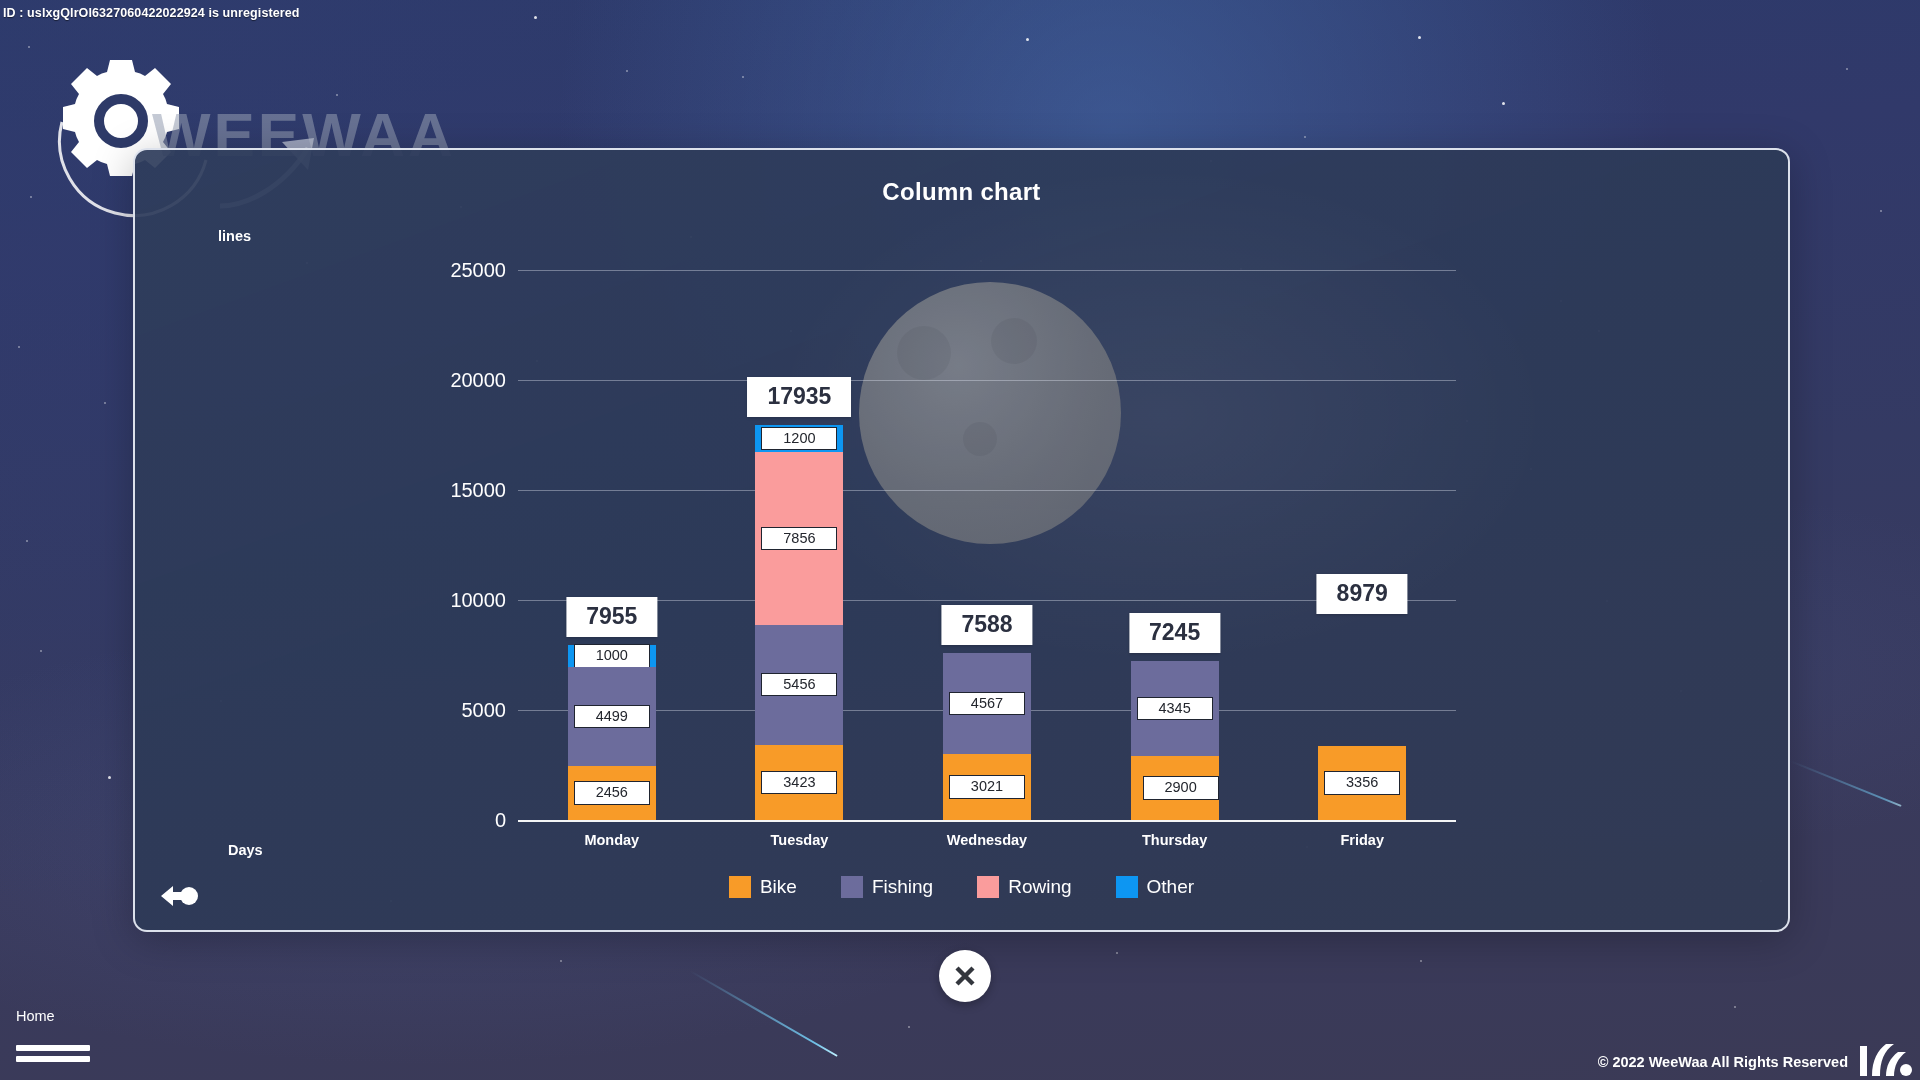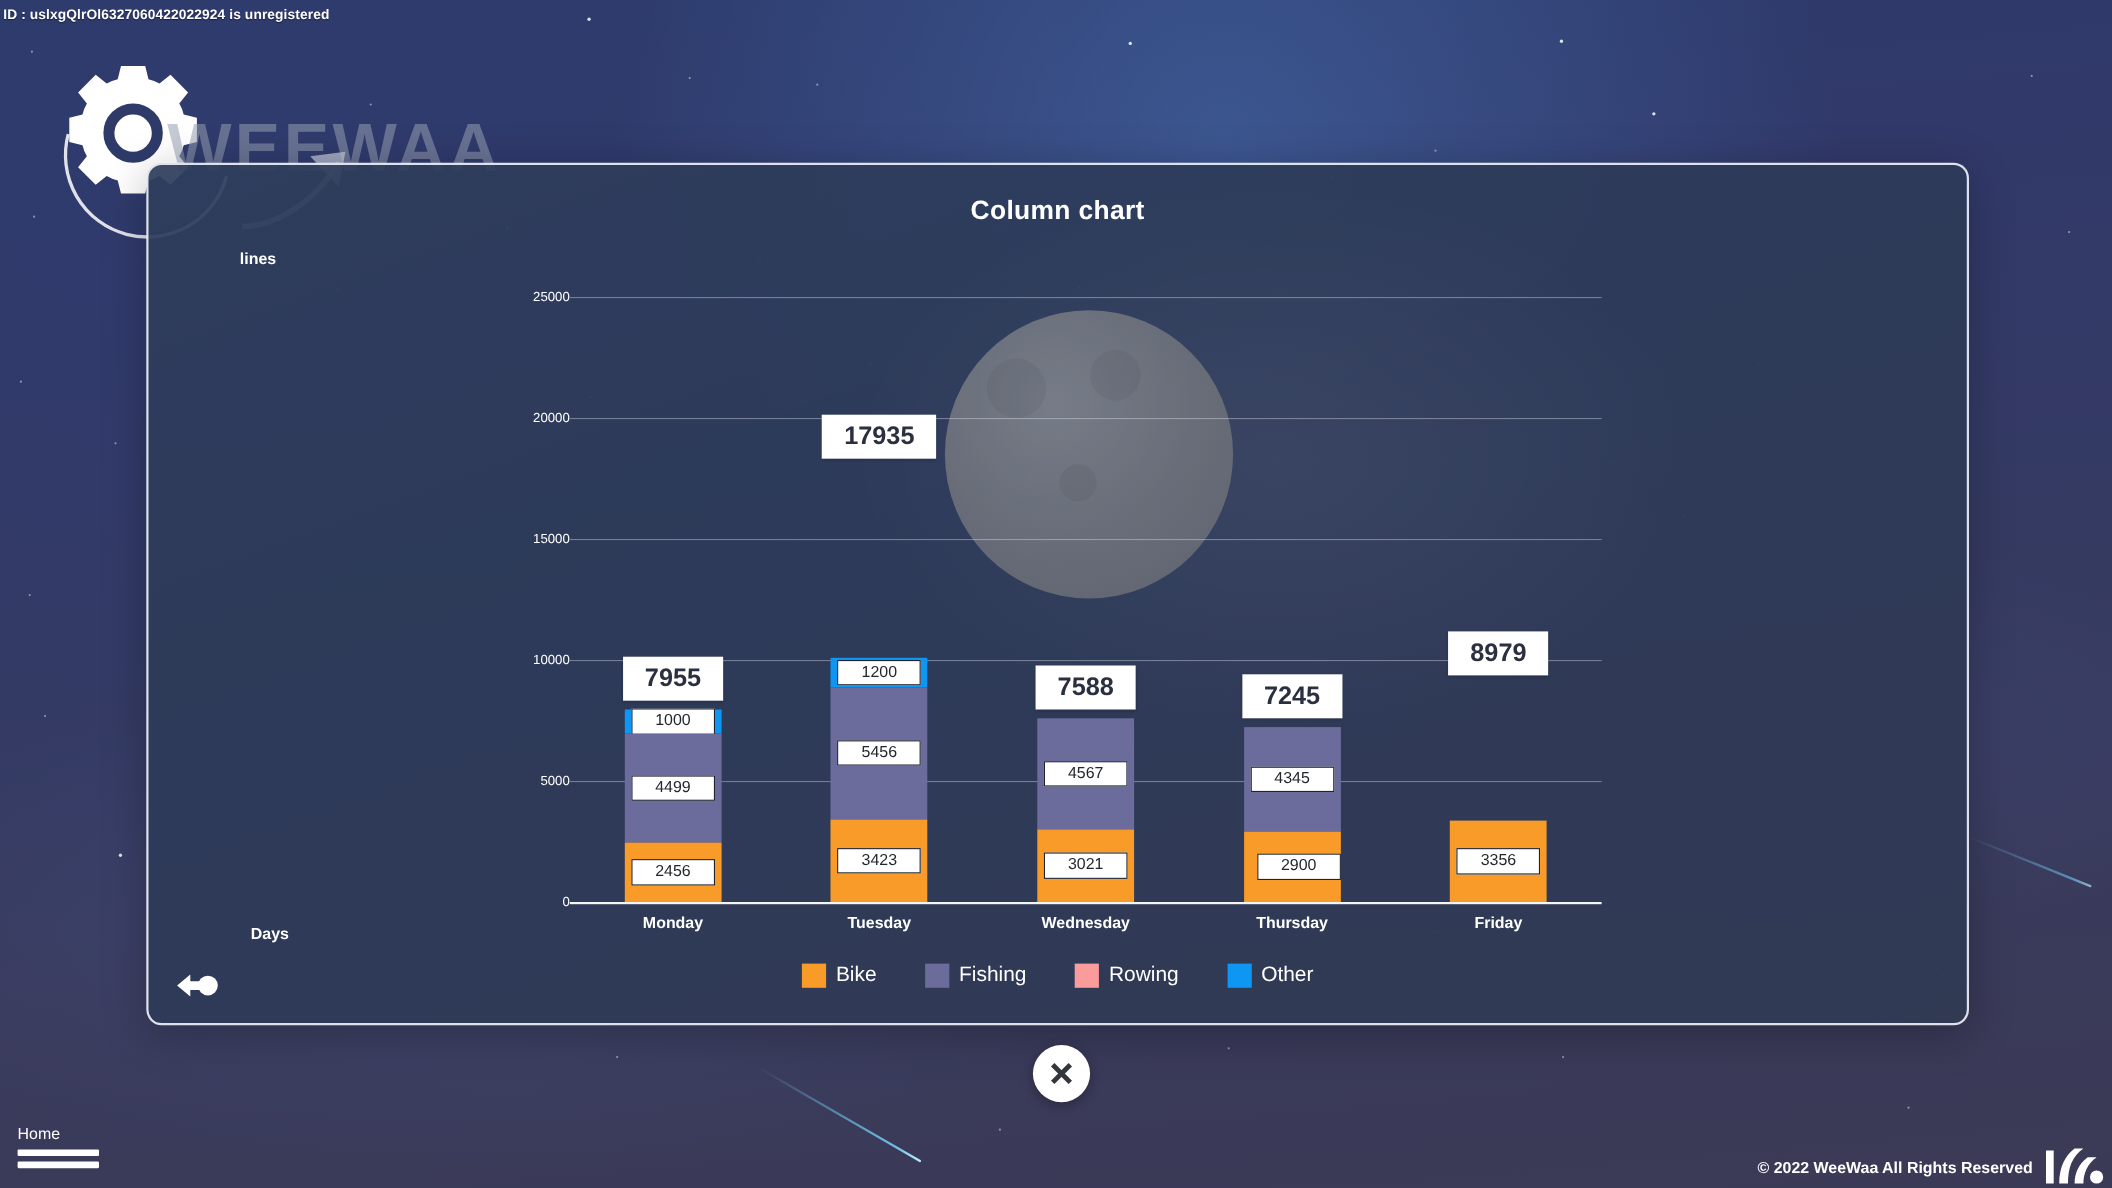--- a/index.html
+++ b/index.html
@@ -113,23 +113,23 @@
     color: #ffffff; font-size: 14.5px; font-weight: 700;
   }
   .gridline {
     position: absolute; left: 0; height: 1px;
     width: 938px;
     background: rgba(222,228,240,0.40);
   }
   .gridline.zero { background: rgba(255,255,255,0.95); height: 2px; }
   .ytick {
     position: absolute;
-    right: 100%; 
+    right: 100%; margin-right: 12px;
     transform: translateY(-50%);
-    color: #ffffff; font-size: 12px; font-weight: 400;
+    color: #ffffff; font-size: 20px; font-weight: 400;
     white-space: nowrap;
   }
   .xtick {
     position: absolute;
     transform: translateX(-50%);
     color: #ffffff; font-size: 14.5px; font-weight: 700;
     white-space: nowrap;
   }
 
   .bar {
@@ -185,21 +185,21 @@
     width: 52px; height: 52px;
     border-radius: 50%;
     background: #ffffff;
     display: flex; align-items: center; justify-content: center;
     box-shadow: 0 3px 10px rgba(0,0,0,.28);
     cursor: pointer;
   }
 
   
   .home-nav { position: absolute; left: 16px; bottom: 18px; width: 74px; }
-  .home-label { color: #ffffff; font-size: 14.5px; margin-bottom: 6px; }
+  .home-label { color: #ffffff; font-size: 14.5px; margin-bottom: 21px; }
   .home-bar { height: 6px; background: #ffffff; margin-top: 5px; border-radius: 1px; }
   .copyright {
     position: absolute; right: 72px; bottom: 10px;
     color: #ffffff; font-size: 14.5px; font-weight: 600;
     white-space: nowrap;
   }
   .signal-icon { position: absolute; right: 6px; bottom: 2px; width: 58px; height: 36px; }
 </style>
 </head>
 <body>
@@ -310,20 +310,23 @@
           <div class="seg" style="height: 54.032px; background: rgb(248, 155, 40);">
             <div class="seg-label">2456</div>
           </div>
           <div class="total-label" style="bottom: calc(100% + 8px);">7955</div>
         </div>
         <div class="xtick" style="left: 281.4px; top: 562px;">Tuesday</div>
         <div class="bar" style="left: 237.4px; width: 88px; height: 394.57px;">
           <div class="seg" style="height: 26.4px; background: rgb(13, 150, 242);">
             <div class="seg-label">1200</div>
           </div>
+          <div class="seg" style="height: 172.832px; background: rgb(250, 156, 156);">
+            <div class="seg-label">7856</div>
+          </div>
           <div class="seg" style="height: 120.032px; background: rgb(108, 108, 156);">
             <div class="seg-label">5456</div>
           </div>
           <div class="seg" style="height: 75.306px; background: rgb(248, 155, 40);">
             <div class="seg-label">3423</div>
           </div>
           <div class="total-label" style="bottom: calc(100% + 8px);">17935</div>
         </div>
         <div class="xtick" style="left: 469px; top: 562px;">Wednesday</div>
         <div class="bar" style="left: 425px; width: 88px; height: 166.936px;">

